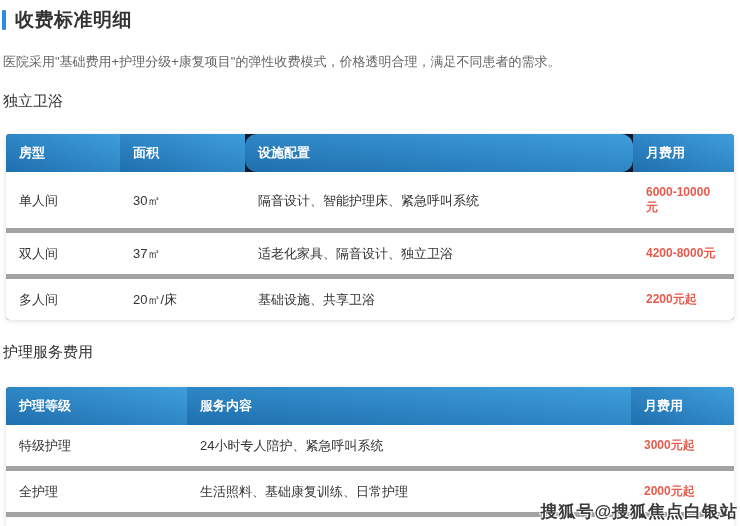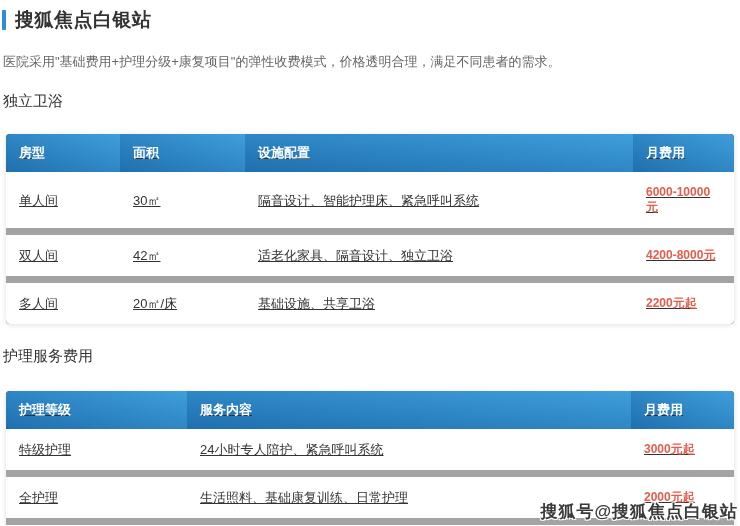--- a/index.html
+++ b/index.html
@@ -21,60 +21,59 @@
   .sec{margin:23px 0 0 3px;font-size:15px;font-weight:normal;color:#333;line-height:17px;}
   .sec2{}
   
   .card{
     margin:25px 0 0 6px;
     width:728px;
     border-radius:4px;
     overflow:hidden;
     box-shadow:0 1px 5px rgba(0,0,0,.13);
     background:#0f172a;
-    text-decoration:underline;
   }
   .card2{margin-top:27px;}
   table{border-collapse:collapse;width:100%;table-layout:fixed;}
   th{
     background:linear-gradient(to top right,#1f6fae,#3f9edb);
     color:#fff;
     font-size:13px;font-weight:bold;
     text-align:left;
     padding:11px 12px 12px 13px;
     line-height:15px;
   }
   td{
     font-size:13px;color:#333;
     padding:13px 12px 13px 13px;
     line-height:15px;
     background:#fff;
   }
-  tbody tr + tr td{border-top:7px solid #a3a3a3;}
+  tbody tr + tr td{border-top:5px solid #a3a3a3;}
   td.fee{color:#e75b4d;font-weight:bold;font-size:12px;}
   
-  .t1 .c1{width:89px;} .t1 .c2{width:100px;} .t1 .c3{width:363px;}
+  .t1 .c1{width:89px;} .t1 .c2{width:100px;} .t1 .c3{width:363px;border-radius:12px;}
   
   .t2 .c1{width:156px;} .t2 .c2{width:419px;}
   
   .watermark{
     position:absolute;right:2px;bottom:3px;
     font-size:17px;font-weight:bold;color:#3a3a3a;letter-spacing:1px;
     white-space:nowrap;
     text-shadow:-1px -1px 0 #fff,1px -1px 0 #fff,-1px 1px 0 #fff,1px 1px 0 #fff;
   }
 </style>
 </head>
 <body>
 
 <div class="page">
 
   <div class="title-row">
     <span class="accent-bar"></span>
-    <h1 class="page-title">搜狐焦点白银站</h1>
+    <h1 class="page-title">收费标准明细</h1>
   </div>
 
   <p class="desc">医院采用"基础费用+护理分级+康复项目"的弹性收费模式，价格透明合理，满足不同患者的需求。</p>
 
   <h2 class="sec">独立卫浴</h2>
 
   <div class="card">
     <table class="t1">
       <thead>
         <tr>
@@ -86,21 +85,21 @@
       </thead>
       <tbody>
         <tr>
           <td>单人间</td>
           <td>30㎡</td>
           <td>隔音设计、智能护理床、紧急呼叫系统</td>
           <td class="fee">6000-10000元</td>
         </tr>
         <tr>
           <td>双人间</td>
-          <td>42㎡</td>
+          <td>37㎡</td>
           <td>适老化家具、隔音设计、独立卫浴</td>
           <td class="fee">4200-8000元</td>
         </tr>
         <tr>
           <td>多人间</td>
           <td>20㎡/床</td>
           <td>基础设施、共享卫浴</td>
           <td class="fee">2200元起</td>
         </tr>
       </tbody>

